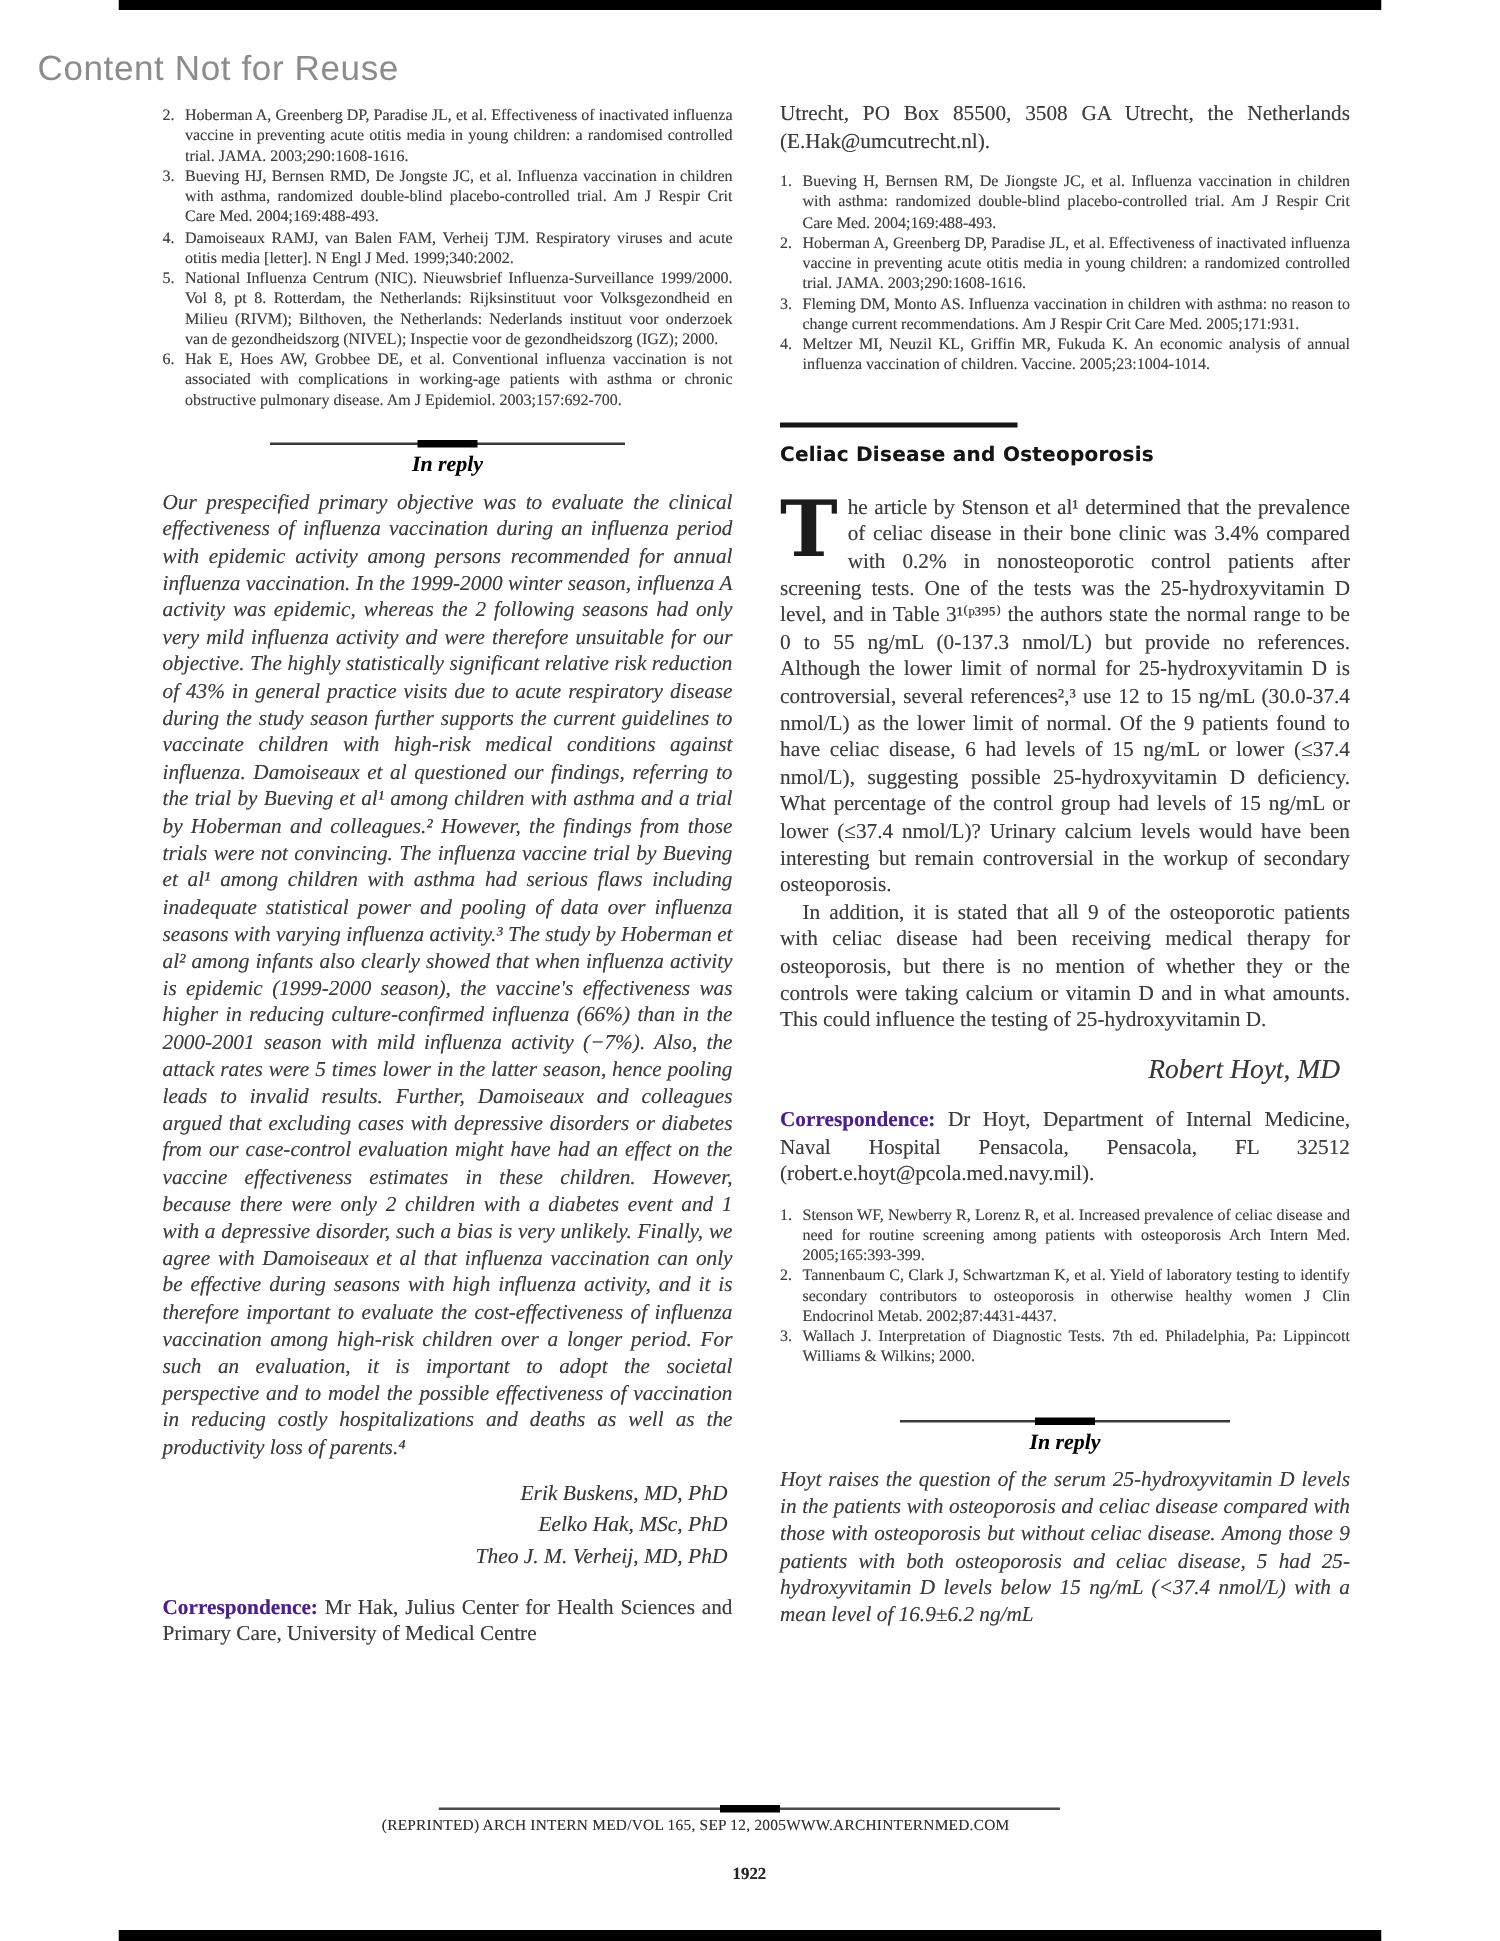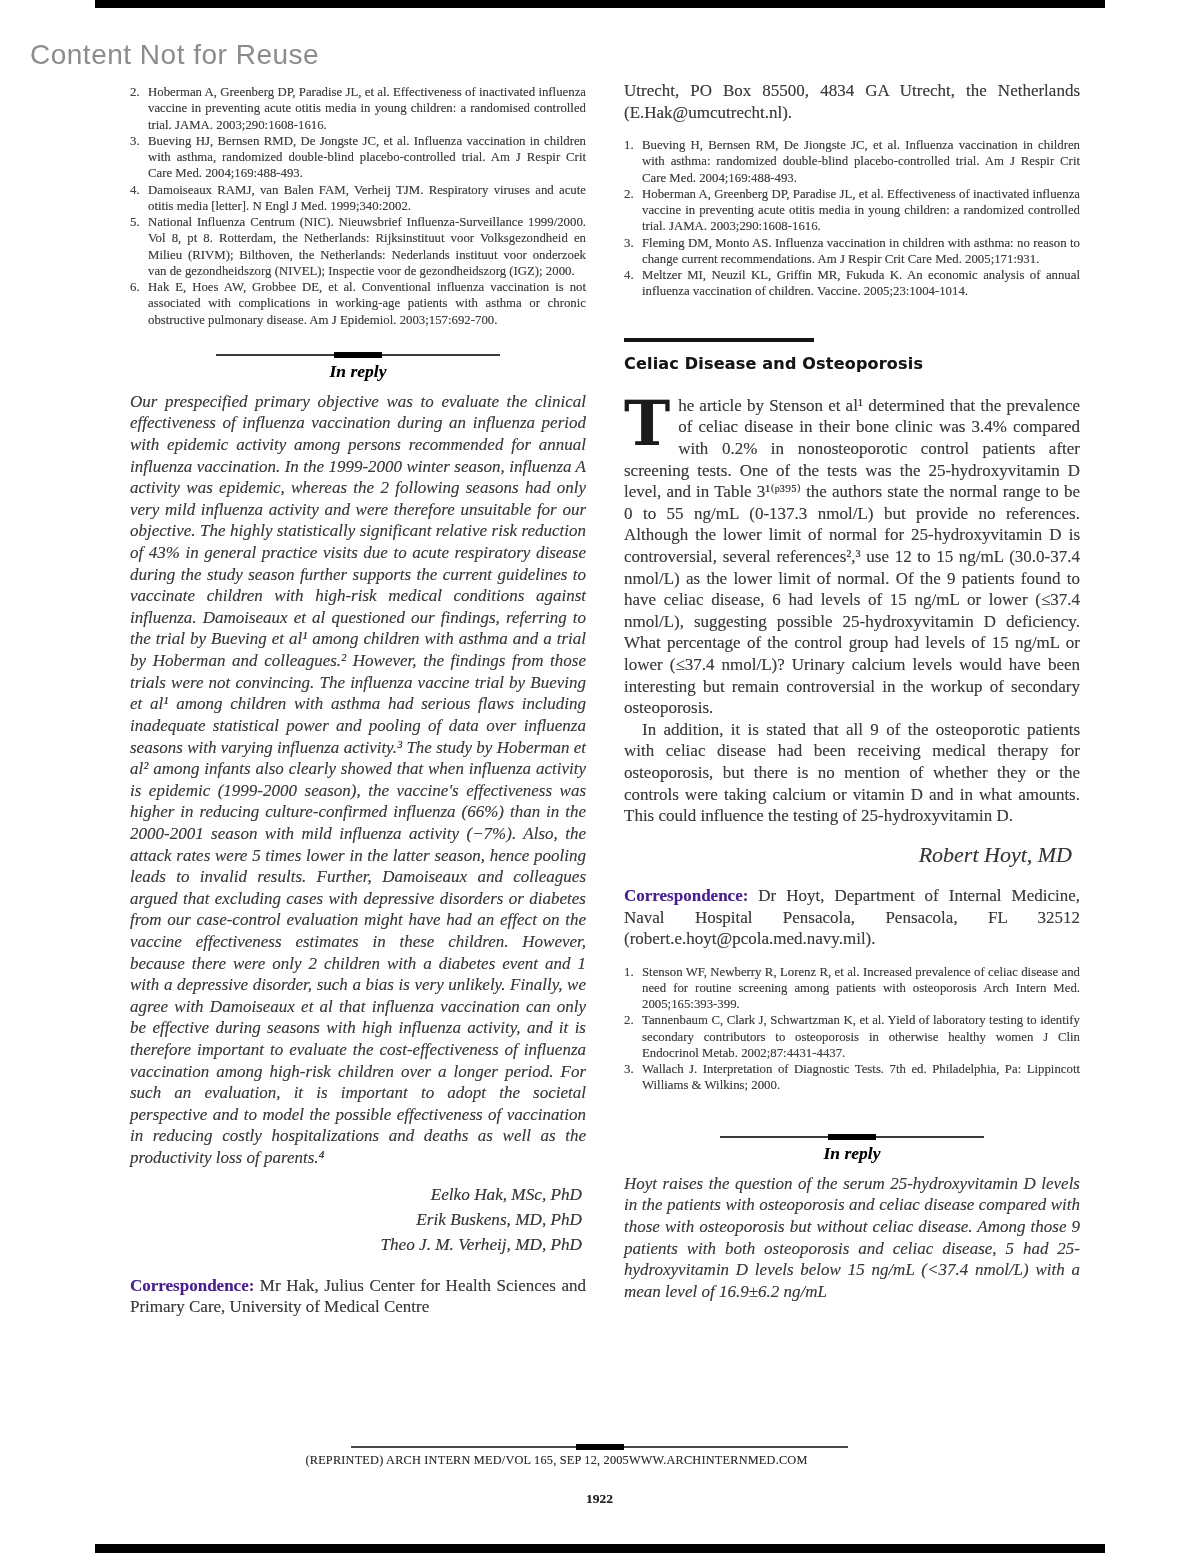--- a/index.html
+++ b/index.html
@@ -109,34 +109,34 @@
       </div>
     </div>
 
     <div class="divider divider-left">
         <span class="thick"></span>
       </div>
     <div class="in-reply">In reply</div>
     <div class="body-text italic reply-para">Our prespecified primary objective was to evaluate the clinical effectiveness of influenza vaccination during an influenza period with epidemic activity among persons recommended for annual influenza vaccination. In the 1999-2000 winter season, influenza A activity was epidemic, whereas the 2 following seasons had only very mild influenza activity and were therefore unsuitable for our objective. The highly statistically significant relative risk reduction of 43% in general practice visits due to acute respiratory disease during the study season further supports the current guidelines to vaccinate children with high-risk medical conditions against influenza. Damoiseaux et al questioned our findings, referring to the trial by Bueving et al¹ among children with asthma and a trial by Hoberman and colleagues.² However, the findings from those trials were not convincing. The influenza vaccine trial by Bueving et al¹ among children with asthma had serious flaws including inadequate statistical power and pooling of data over influenza seasons with varying influenza activity.³ The study by Hoberman et al² among infants also clearly showed that when influenza activity is epidemic (1999-2000 season), the vaccine's effectiveness was higher in reducing culture-confirmed influenza (66%) than in the 2000-2001 season with mild influenza activity (−7%). Also, the attack rates were 5 times lower in the latter season, hence pooling leads to invalid results. Further, Damoiseaux and colleagues argued that excluding cases with depressive disorders or diabetes from our case-control evaluation might have had an effect on the vaccine effectiveness estimates in these children. However, because there were only 2 children with a diabetes event and 1 with a depressive disorder, such a bias is very unlikely. Finally, we agree with Damoiseaux et al that influenza vaccination can only be effective during seasons with high influenza activity, and it is therefore important to evaluate the cost-effectiveness of influenza vaccination among high-risk children over a longer period. For such an evaluation, it is important to adopt the societal perspective and to model the possible effectiveness of vaccination in reducing costly hospitalizations and deaths as well as the productivity loss of parents.⁴</div>
 
     <div class="signatures">
+      <div>Erik Buskens, MD, PhD</div>
       <div>Eelko Hak, MSc, PhD</div>
-      <div>Erik Buskens, MD, PhD</div>
       <div>Theo J. M. Verheij, MD, PhD</div>
     </div>
 
     <div class="body-text correspondence">
       <span class="corr-label">Correspondence:</span><span> Mr Hak, Julius Center for Health Sciences and Primary Care, University of Medical Centre</span>
     </div>
 
   </div>
 
   <div class="col col-right">
 
-    <div class="body-text">Utrecht, PO Box 85500, 4834 GA Utrecht, the Netherlands (E.Hak@umcutrecht.nl).</div>
+    <div class="body-text">Utrecht, PO Box 85500, 3508 GA Utrecht, the Netherlands (E.Hak@umcutrecht.nl).</div>
 
     <div class="refs refs-top-right">
       <div class="ref">
         <span class="ref-num">1.</span>
         <span class="ref-text">Bueving H, Bernsen RM, De Jiongste JC, et al. Influenza vaccination in children with asthma: randomized double-blind placebo-controlled trial. Am J Respir Crit Care Med. 2004;169:488-493.</span>
       </div>
       <div class="ref">
         <span class="ref-num">2.</span>
         <span class="ref-text">Hoberman A, Greenberg DP, Paradise JL, et al. Effectiveness of inactivated influenza vaccine in preventing acute otitis media in young children: a randomized controlled trial. JAMA. 2003;290:1608-1616.</span>
       </div>

